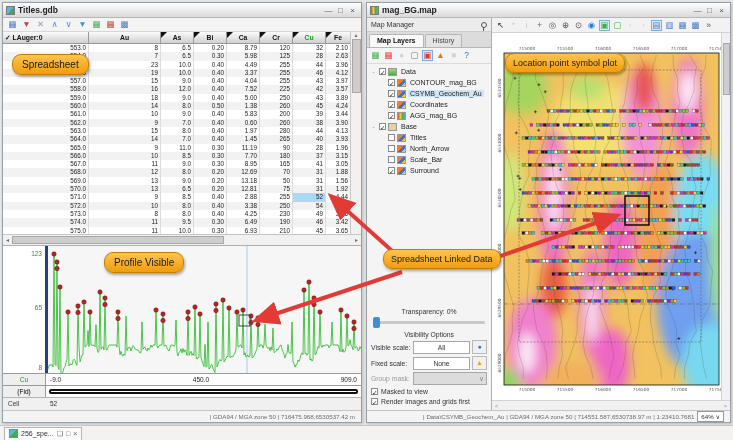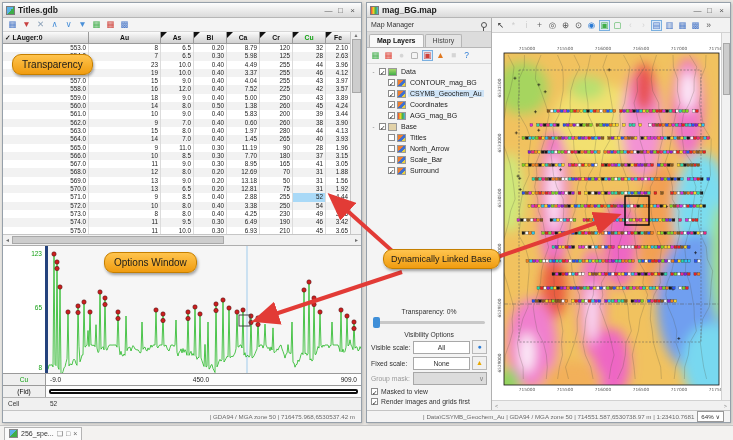--- a/index.html
+++ b/index.html
@@ -1446,16 +1446,17 @@
     <defs>
       <marker id="ah" markerWidth="7" markerHeight="6" refX="5.5" refY="3" orient="auto">
         <path d="M0,0 L7,3 L0,6 z" fill="#e23b36"></path>
       </marker>
     </defs>
     <line x1="400" y1="258" x2="332" y2="197" stroke="#e23b36" stroke-width="4" marker-end="url(#ah)"></line>
     <line x1="402" y1="272" x2="257" y2="320" stroke="#e23b36" stroke-width="4" marker-end="url(#ah)"></line>
     <line x1="486" y1="261" x2="616" y2="216" stroke="#e23b36" stroke-width="4" marker-end="url(#ah)"></line>
   </svg>
 
-  <div class="callout" style="left:12px;top:54px;">Transparency</div>
-  <div class="callout" style="left:104px;top:252px;">Options Window</div>
-  <div class="callout small" style="left:383px;top:249px;">Dynamically Linked Base</div>
+  <div class="callout" style="left:12px;top:54px;">Spreadsheet</div>
+  <div class="callout" style="left:104px;top:252px;">Profile Visible</div>
+  <div class="callout small" style="left:383px;top:249px;">Spreadsheet Linked Data</div>
+  <div class="callout small" style="left:505px;top:53px;">Location point symbol plot</div>
 </div>
 
 </body></html>

